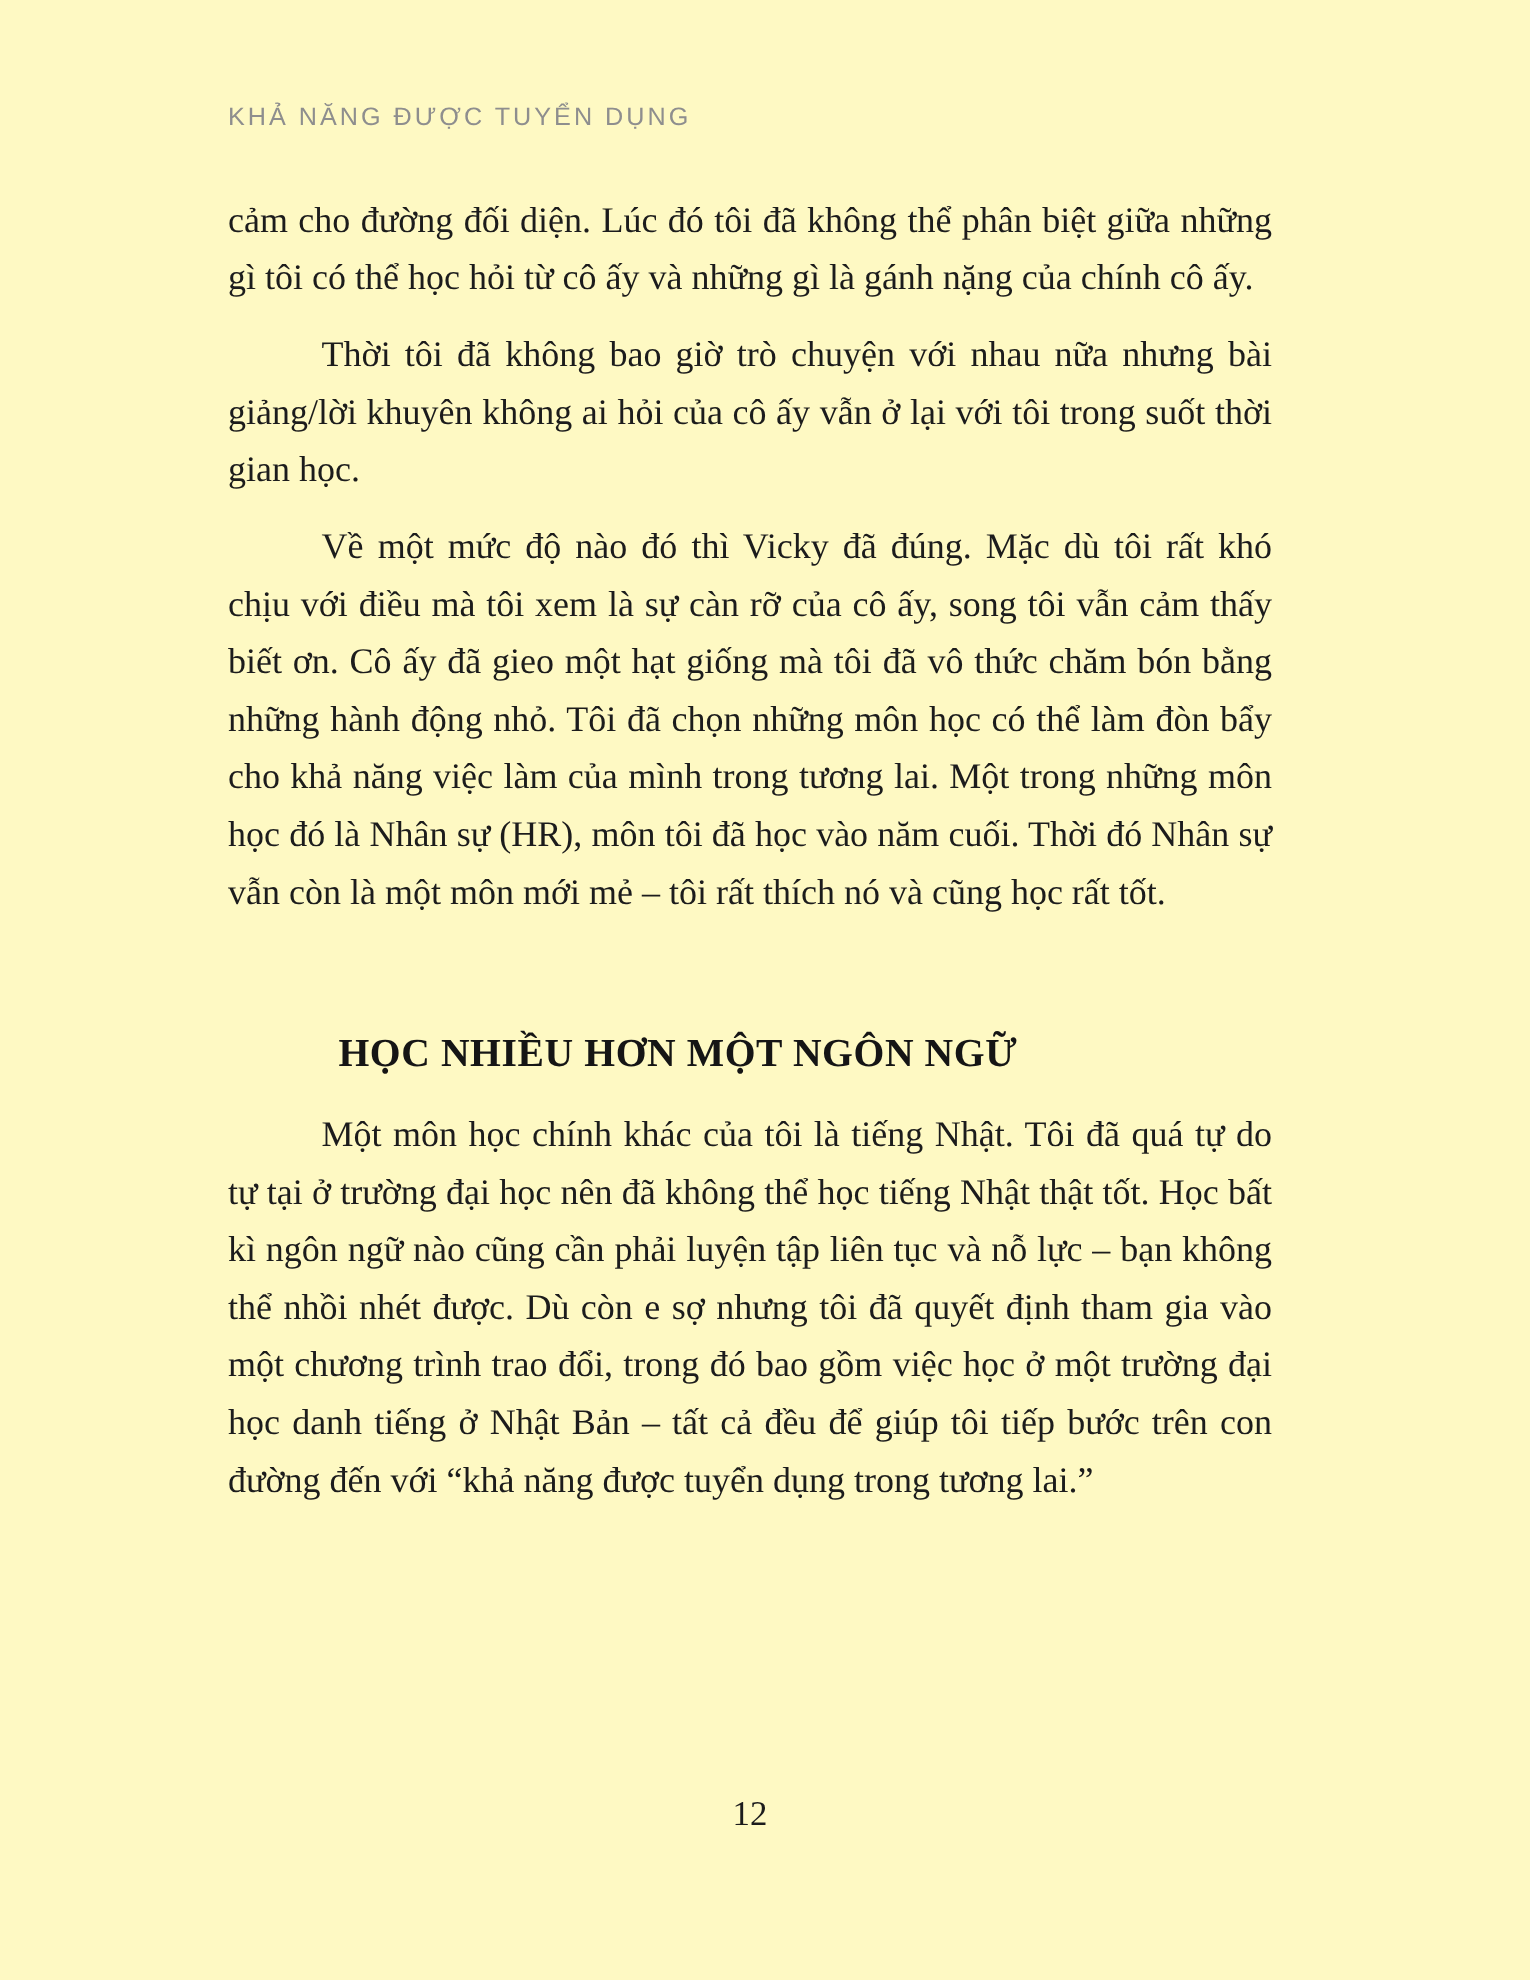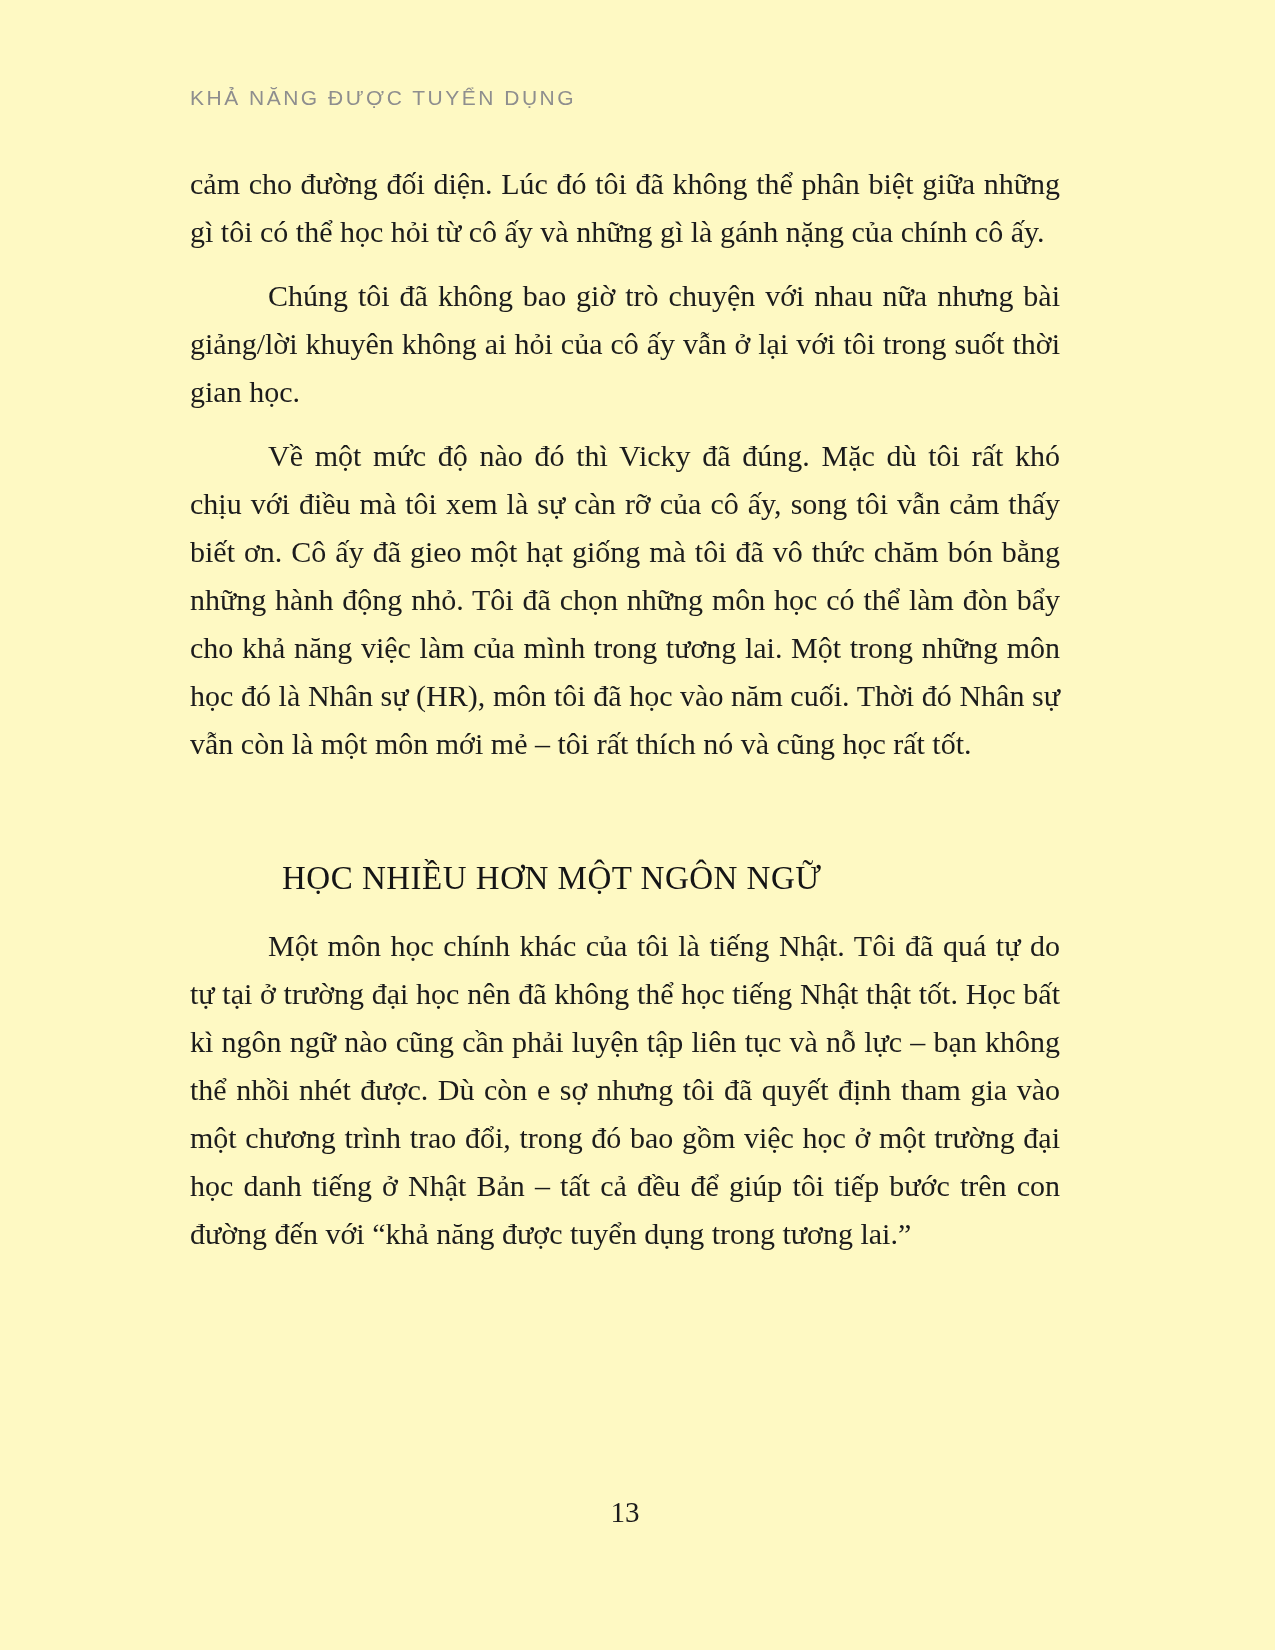--- a/index.html
+++ b/index.html
@@ -43,21 +43,21 @@
     text-indent: 78px;
   }
   .text-block p.continuation {
     text-indent: 0;
   }
   .section-heading {
     margin: 86px 0 20px 0;
     padding-left: 92px;
     font-size: 33px;
     line-height: 48px;
-    font-weight: 400;
+    font-weight: 700;
     letter-spacing: 0.5px;
     color: #151515;
     text-align: left;
   }
   .page-number {
     position: absolute;
     left: 190px;
     top: 1496px;
     width: 870px;
     text-align: center;
@@ -69,25 +69,25 @@
 <body>
 
 <div class="page">
 
   <div class="running-header">KHẢ NĂNG ĐƯỢC TUYỂN DỤNG</div>
 
   <div class="text-block">
 
     <p class="continuation">cảm cho đường đối diện. Lúc đó tôi đã không thể phân biệt giữa những gì tôi có thể học hỏi từ cô ấy và những gì là gánh nặng của chính cô ấy.</p>
 
-    <p>Chúng tôi đã không bao giờ trò chuyện với nhau nữa nhưng bài giảng/lời khuyên không ai hỏi của cô ấy vẫn ở lại với tôi trong suốt thời gian học.</p>
+    <p>Thời tôi đã không bao giờ trò chuyện với nhau nữa nhưng bài giảng/lời khuyên không ai hỏi của cô ấy vẫn ở lại với tôi trong suốt thời gian học.</p>
 
     <p>Về một mức độ nào đó thì Vicky đã đúng. Mặc dù tôi rất khó chịu với điều mà tôi xem là sự càn rỡ của cô ấy, song tôi vẫn cảm thấy biết ơn. Cô ấy đã gieo một hạt giống mà tôi đã vô thức chăm bón bằng những hành động nhỏ. Tôi đã chọn những môn học có thể làm đòn bẩy cho khả năng việc làm của mình trong tương lai. Một trong những môn học đó là Nhân sự (HR), môn tôi đã học vào năm cuối. Thời đó Nhân sự vẫn còn là một môn mới mẻ – tôi rất thích nó và cũng học rất tốt.</p>
 
     <h2 class="section-heading">HỌC NHIỀU HƠN MỘT NGÔN NGỮ</h2>
 
     <p>Một môn học chính khác của tôi là tiếng Nhật. Tôi đã quá tự do tự tại ở trường đại học nên đã không thể học tiếng Nhật thật tốt. Học bất kì ngôn ngữ nào cũng cần phải luyện tập liên tục và nỗ lực – bạn không thể nhồi nhét được. Dù còn e sợ nhưng tôi đã quyết định tham gia vào một chương trình trao đổi, trong đó bao gồm việc học ở một trường đại học danh tiếng ở Nhật Bản – tất cả đều để giúp tôi tiếp bước trên con đường đến với “khả năng được tuyển dụng trong tương lai.”</p>
 
   </div>
 
-  <div class="page-number">13</div>
+  <div class="page-number">12</div>
 
 </div>
 
 </body></html>

